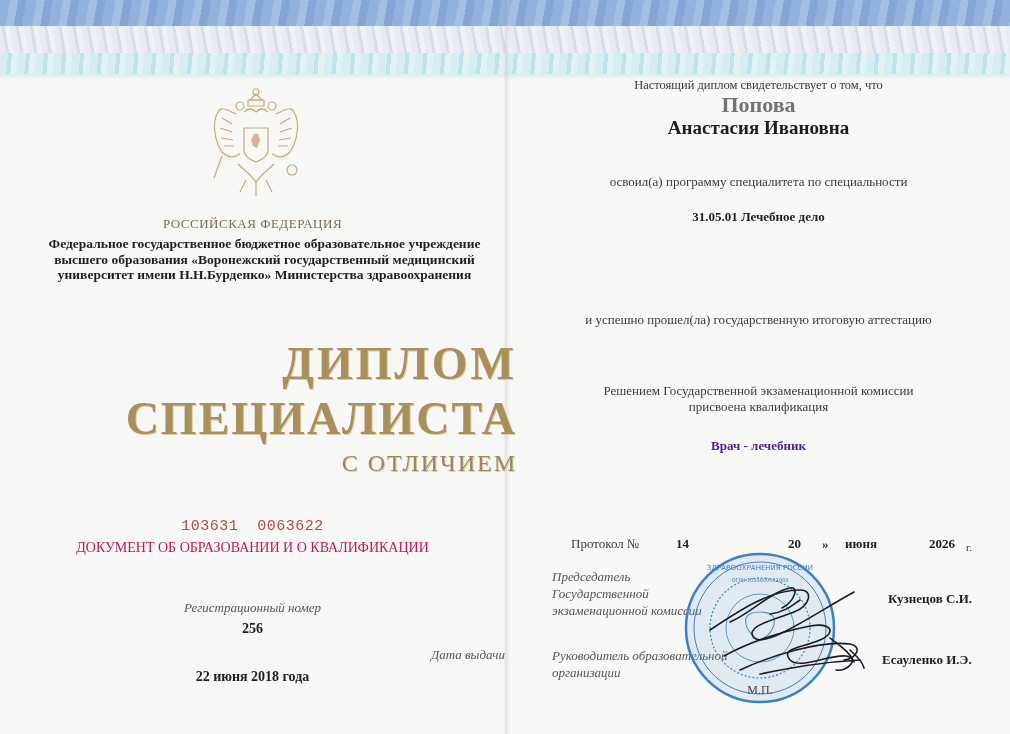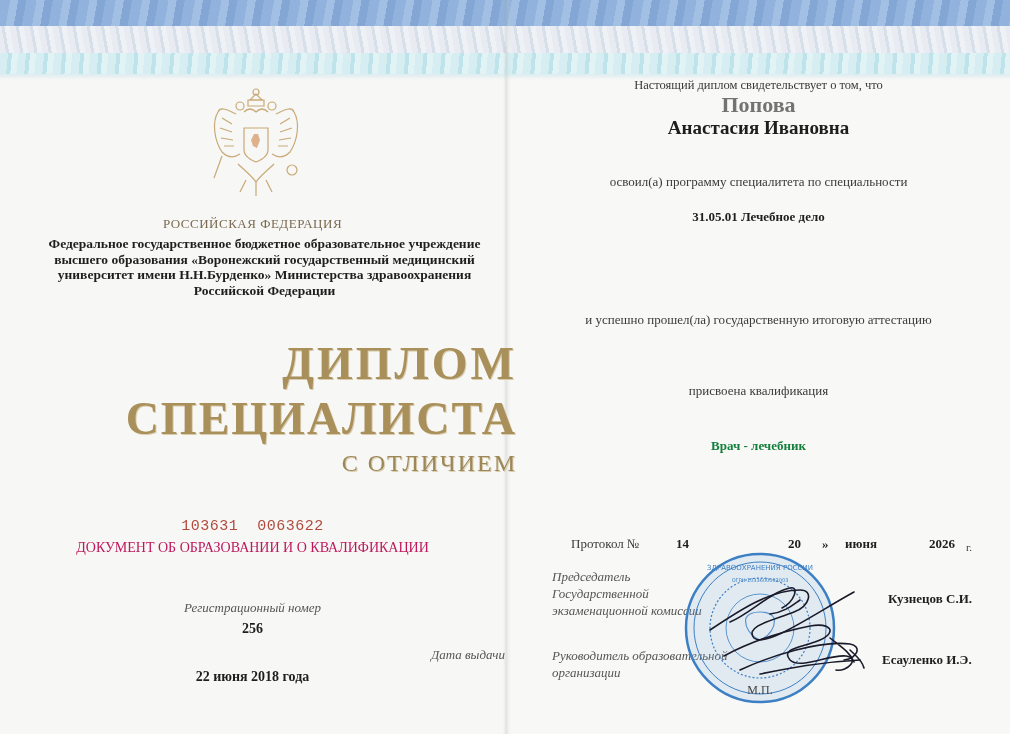--- a/index.html
+++ b/index.html
@@ -49,21 +49,21 @@
 
   
   .r-text { position: absolute; left: 507px; width: 503px; text-align: center; color: #3a3a3a; font-size: 13px; }
   .r-intro { top: 78px; font-size: 12.5px; }
   .r-surname { top: 92px; font-weight: bold; font-size: 22px; color: #737373; }
   .r-given { top: 117px; font-weight: bold; font-size: 19px; color: #1e1e1e; }
   .r-mastered { top: 174px; }
   .r-spec { top: 209px; font-weight: bold; font-size: 13px; color: #1e1e1e; }
   .r-passed { top: 312px; }
   .r-decision { top: 383px; line-height: 16px; }
-  .r-qual { top: 438px; font-weight: bold; font-size: 13px; color: #15803d; }
+  .r-qual { top: 438px; font-weight: bold; font-size: 13px; color: #4c1d95; }
 
   .protocol { position: absolute; top: 536px; font-size: 13px; color: #3a3a3a; }
   .pb { font-weight: bold; color: #1e1e1e; }
   .sig-label { position: absolute; left: 552px; font-style: italic; font-size: 13px; line-height: 17px; color: #555; }
   .sig-name { position: absolute; font-weight: bold; font-size: 13px; color: #1e1e1e; }
 
   .seal { position: absolute; left: 680px; top: 548px; width: 160px; height: 160px; }
   .signature { position: absolute; left: 700px; top: 560px; width: 230px; height: 130px; }
 </style>
 </head>
@@ -105,21 +105,20 @@
     </g>
   </svg>
 </div>
 
 <div class="rf-title">РОССИЙСКАЯ ФЕДЕРАЦИЯ</div>
 
 <div class="inst">
   <div>Федеральное государственное бюджетное образовательное учреждение</div>
   <div>высшего образования «Воронежский государственный медицинский</div>
   <div>университет имени Н.Н.Бурденко» Министерства здравоохранения</div>
-  <div>Российской Федерации</div>
 </div>
 
 <div class="diploma-title dt-1">ДИПЛОМ</div>
 <div class="diploma-title dt-2">СПЕЦИАЛИСТА</div>
 <div class="diploma-title dt-3">С ОТЛИЧИЕМ</div>
 
 <div class="serial"><span style="white-space:pre;">103631  0063622</span></div>
 <div class="doc-type">ДОКУМЕНТ ОБ ОБРАЗОВАНИИ И О КВАЛИФИКАЦИИ</div>
 
 <div class="reg-label">Регистрационный номер</div>
@@ -127,20 +126,21 @@
 <div class="date-label">Дата выдачи</div>
 <div class="date-value">22 июня 2018 года</div>
 
 <div class="r-text r-intro">Настоящий диплом свидетельствует о том, что</div>
 <div class="r-text r-surname">Попова</div>
 <div class="r-text r-given">Анастасия Ивановна</div>
 <div class="r-text r-mastered">освоил(а) программу специалитета по специальности</div>
 <div class="r-text r-spec">31.05.01 Лечебное дело</div>
 <div class="r-text r-passed">и успешно прошел(ла) государственную итоговую аттестацию</div>
 <div class="r-text r-decision">
+  <div>Решением Государственной экзаменационной комиссии</div>
   <div>присвоена квалификация</div>
 </div>
 <div class="r-text r-qual">Врач - лечебник</div>
 
 <div class="protocol" style="left:571px;">Протокол №</div>
 <div class="protocol pb" style="left:676px;">14</div>
 <div class="protocol pb" style="left:788px;">20</div>
 <div class="protocol pb" style="left:822px;">»</div>
 <div class="protocol pb" style="left:845px;">июня</div>
 <div class="protocol pb" style="left:929px;">2026</div>

